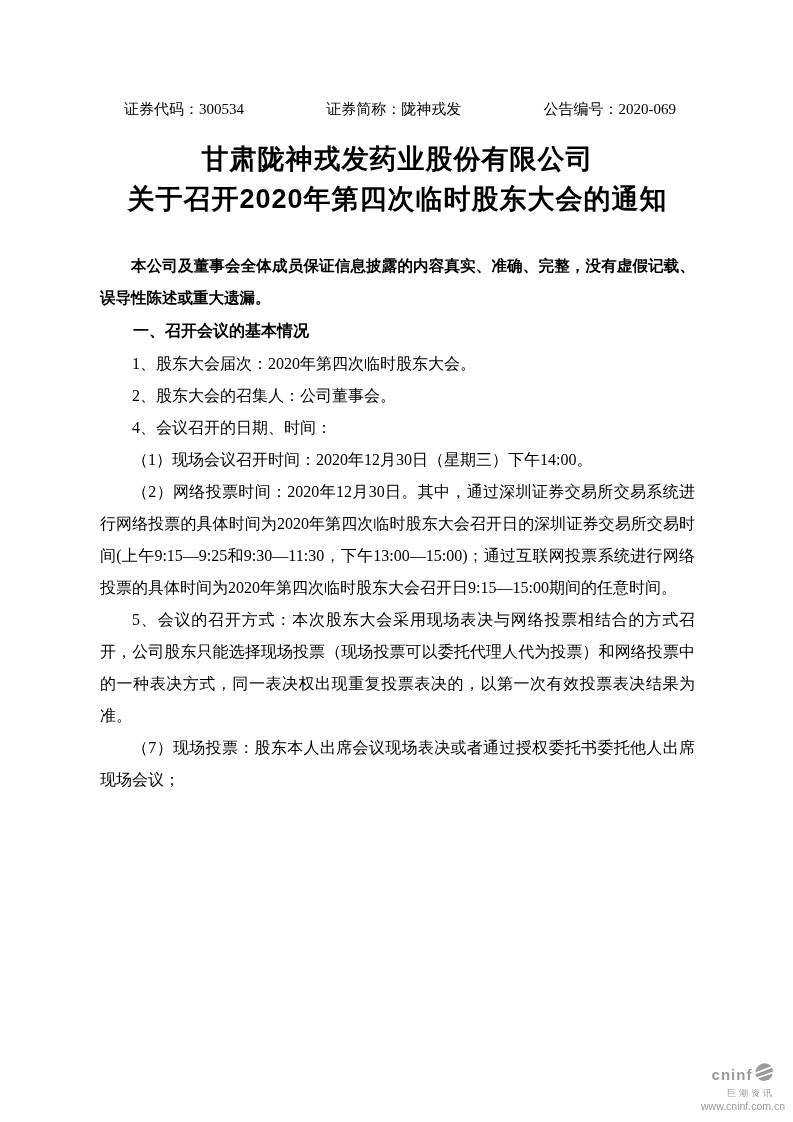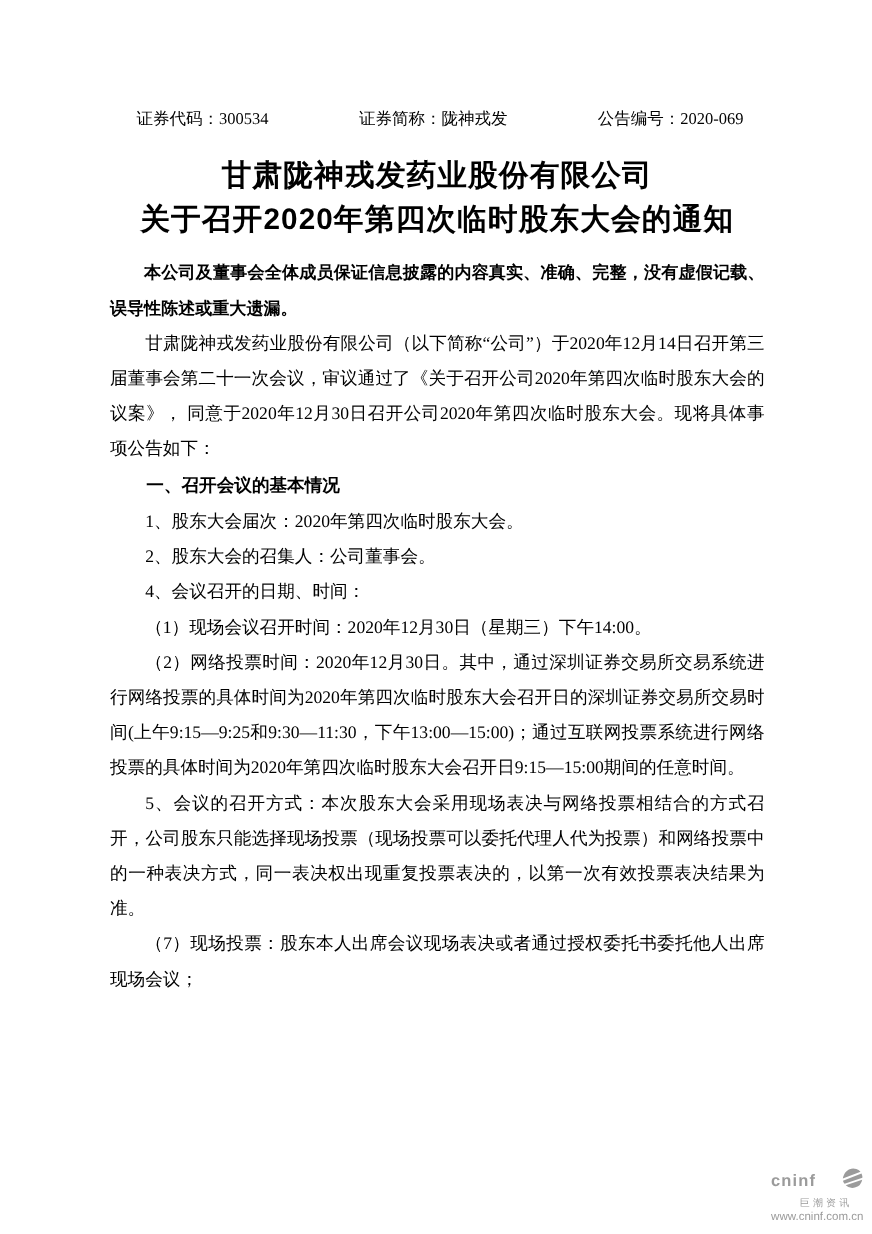--- a/index.html
+++ b/index.html
@@ -32,21 +32,21 @@
     text-align: center;
     font-weight: bold;
     font-family: "Liberation Sans", "DejaVu Sans", sans-serif;
     font-size: 27px;
     line-height: 30px;
     letter-spacing: 1px;
   }
   .title    { margin-top: 25px; }
   .subtitle { margin-top: 10px; }
   .disclaimer {
-    margin-top: 19px;
+    margin-top: 36px;
     font-weight: bold;
     font-family: "Liberation Sans", "DejaVu Sans", sans-serif;
     font-size: 15.5px;
     line-height: 32px;
     text-indent: 2em;
     text-align: justify;
   }
   p.body-par {
     margin: 0;
     font-size: 16px;
@@ -68,21 +68,21 @@
     right: 8px;
     bottom: 10px;
     color: #9b9b9b;
     text-align: right;
     font-family: "Liberation Sans", "DejaVu Sans", sans-serif;
     line-height: 1.15;
   }
   .wm-row1 {
     display: flex;
     align-items: center;
-    justify-content: space-between;
+    justify-content: center;
     gap: 2px;
   }
   .wm-logo-text {
     font-weight: bold;
     font-size: 15px;
     letter-spacing: 1px;
   }
   .wm-icon { display: inline-block; }
   .wm-brand {
     font-size: 9px;
@@ -105,21 +105,20 @@
       <span>证券代码：300534</span>
       <span>证券简称：陇神戎发</span>
       <span>公告编号：2020-069</span>
     </div>
 
     <div class="title">甘肃陇神戎发药业股份有限公司</div>
     <div class="subtitle">关于召开2020年第四次临时股东大会的通知</div>
 
     <div class="disclaimer">本公司及董事会全体成员保证信息披露的内容真实、准确、完整，没有虚假记载、误导性陈述或重大遗漏。</div>
 
-    <p class="body-par">甘肃陇神戎发药业股份有限公司（以下简称“公司”）于2020年12月14日召开第三届董事会第二十一次会议，审议通过了《关于召开公司2020年第四次临时股东大会的议案》， 同意于2020年12月30日召开公司2020年第四次临时股东大会。现将具体事项公告如下：</p>
 
     <p class="section-heading">一、召开会议的基本情况</p>
 
     <p class="body-par">1、股东大会届次：2020年第四次临时股东大会。</p>
     <p class="body-par">2、股东大会的召集人：公司董事会。</p>
     <p class="body-par">4、会议召开的日期、时间：</p>
     <p class="body-par">（1）现场会议召开时间：2020年12月30日（星期三）下午14:00。</p>
     <p class="body-par">（2）网络投票时间：2020年12月30日。其中，通过深圳证券交易所交易系统进行网络投票的具体时间为2020年第四次临时股东大会召开日的深圳证券交易所交易时间(上午9:15—9:25和9:30—11:30，下午13:00—15:00)；通过互联网投票系统进行网络投票的具体时间为2020年第四次临时股东大会召开日9:15—15:00期间的任意时间。</p>
     <p class="body-par">5、会议的召开方式：本次股东大会采用现场表决与网络投票相结合的方式召开，公司股东只能选择现场投票（现场投票可以委托代理人代为投票）和网络投票中的一种表决方式，同一表决权出现重复投票表决的，以第一次有效投票表决结果为准。</p>
     <p class="body-par">（7）现场投票：股东本人出席会议现场表决或者通过授权委托书委托他人出席现场会议；</p>

